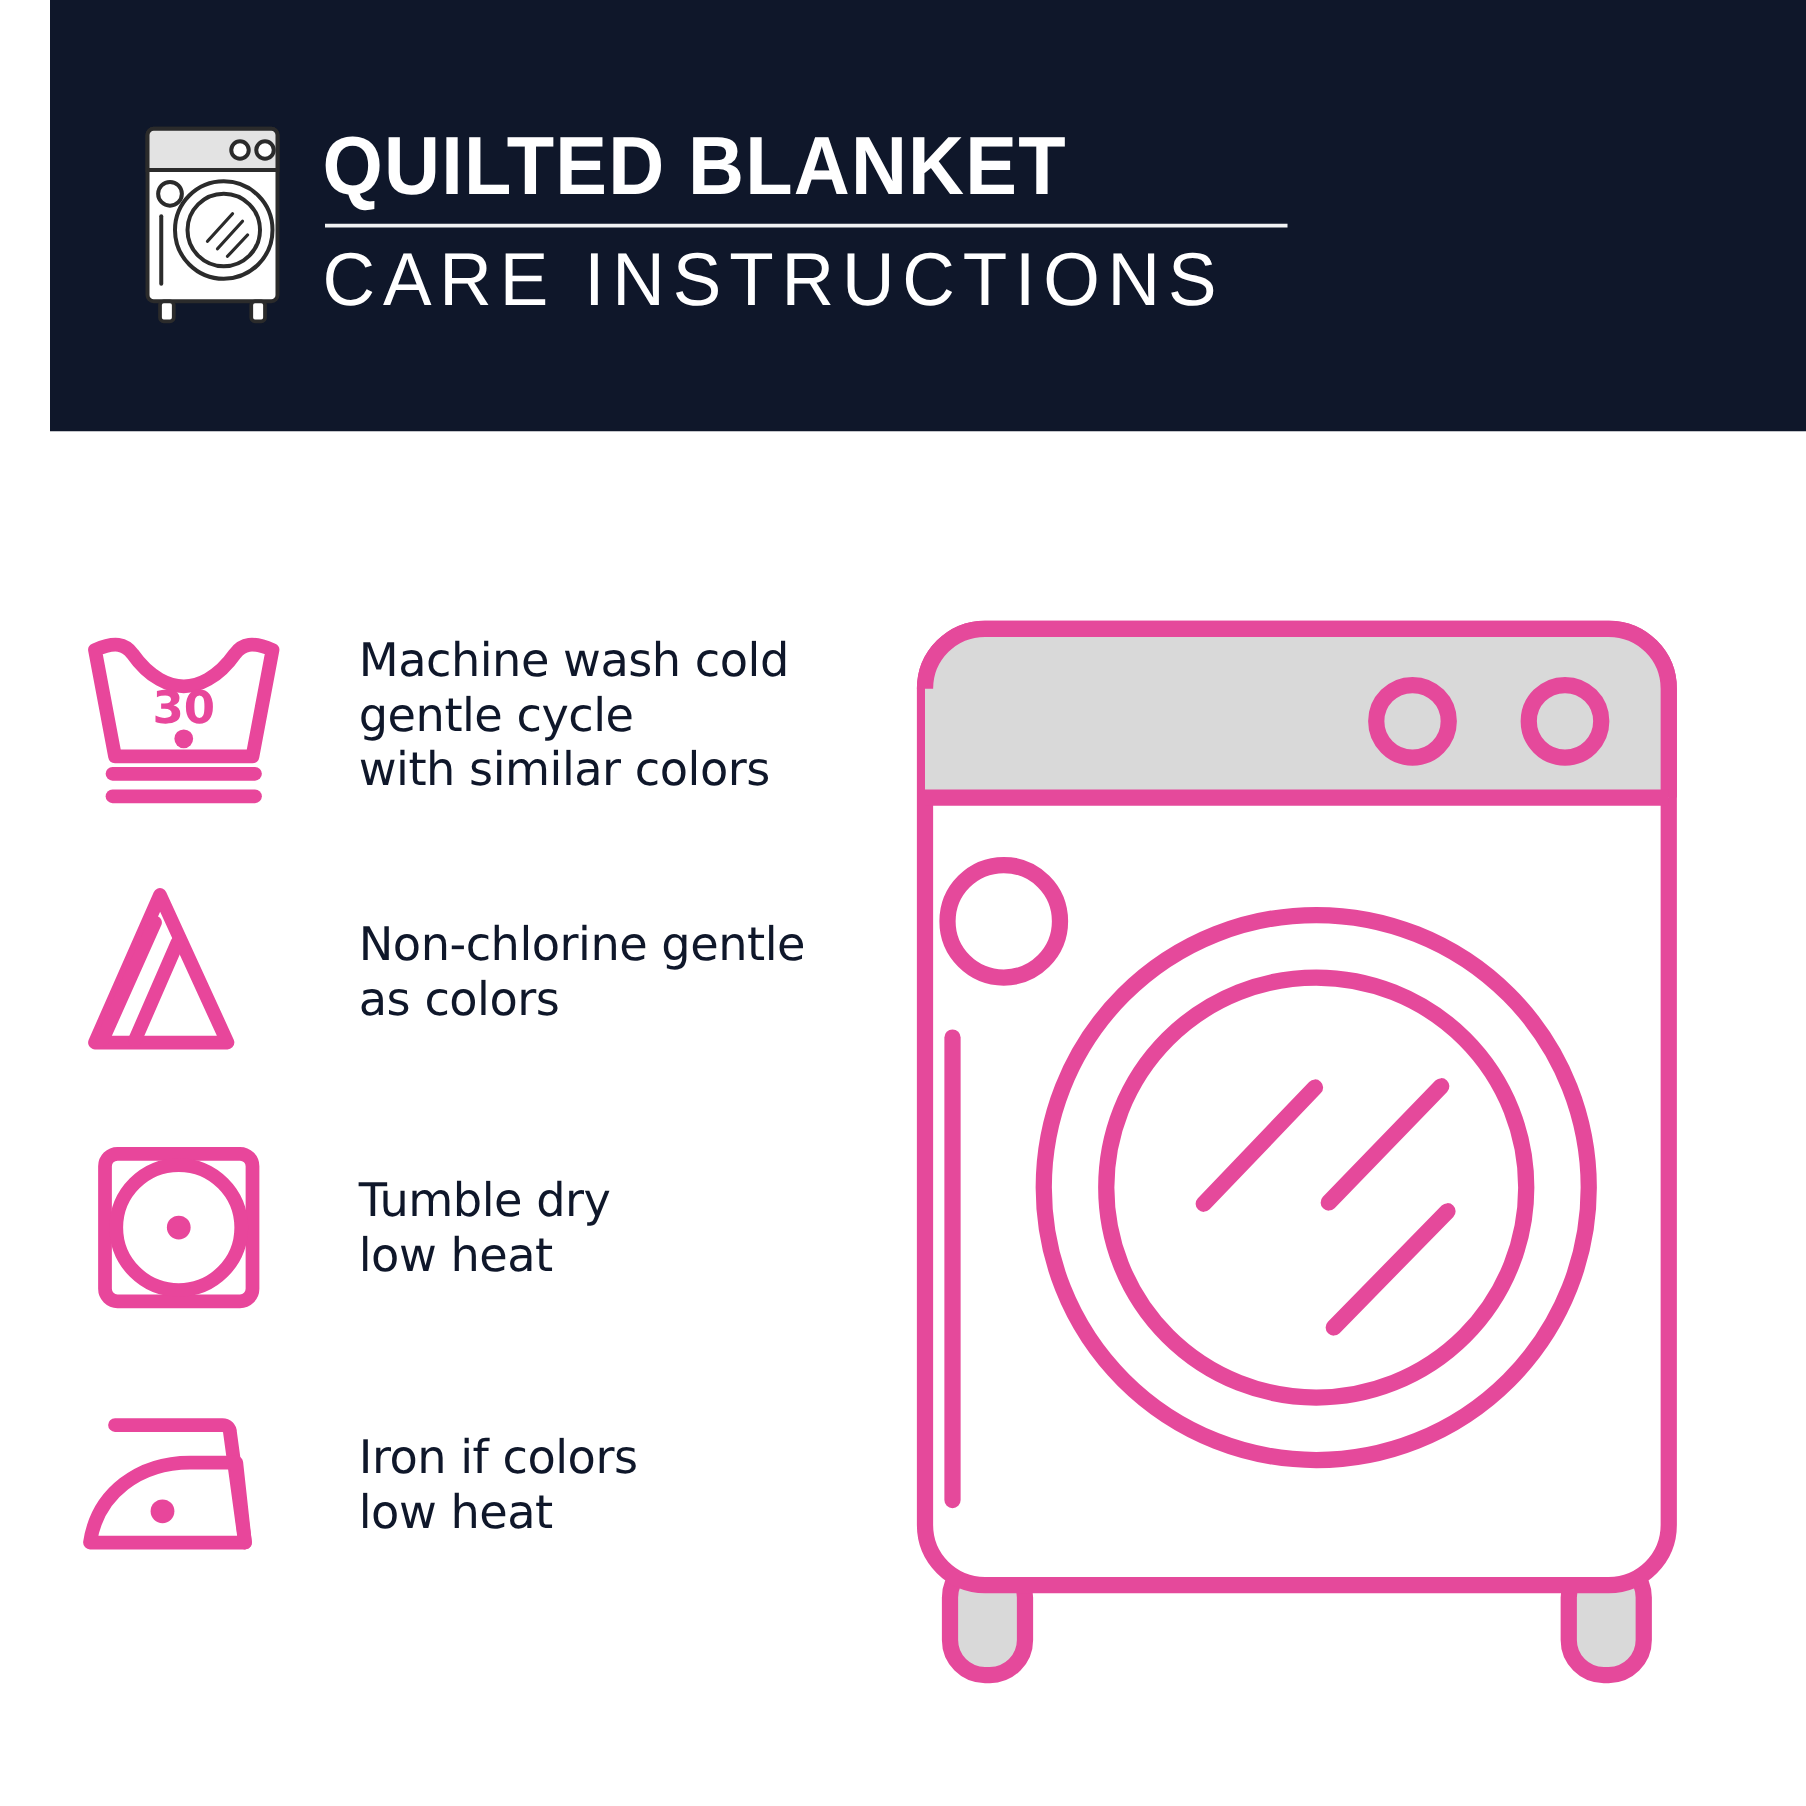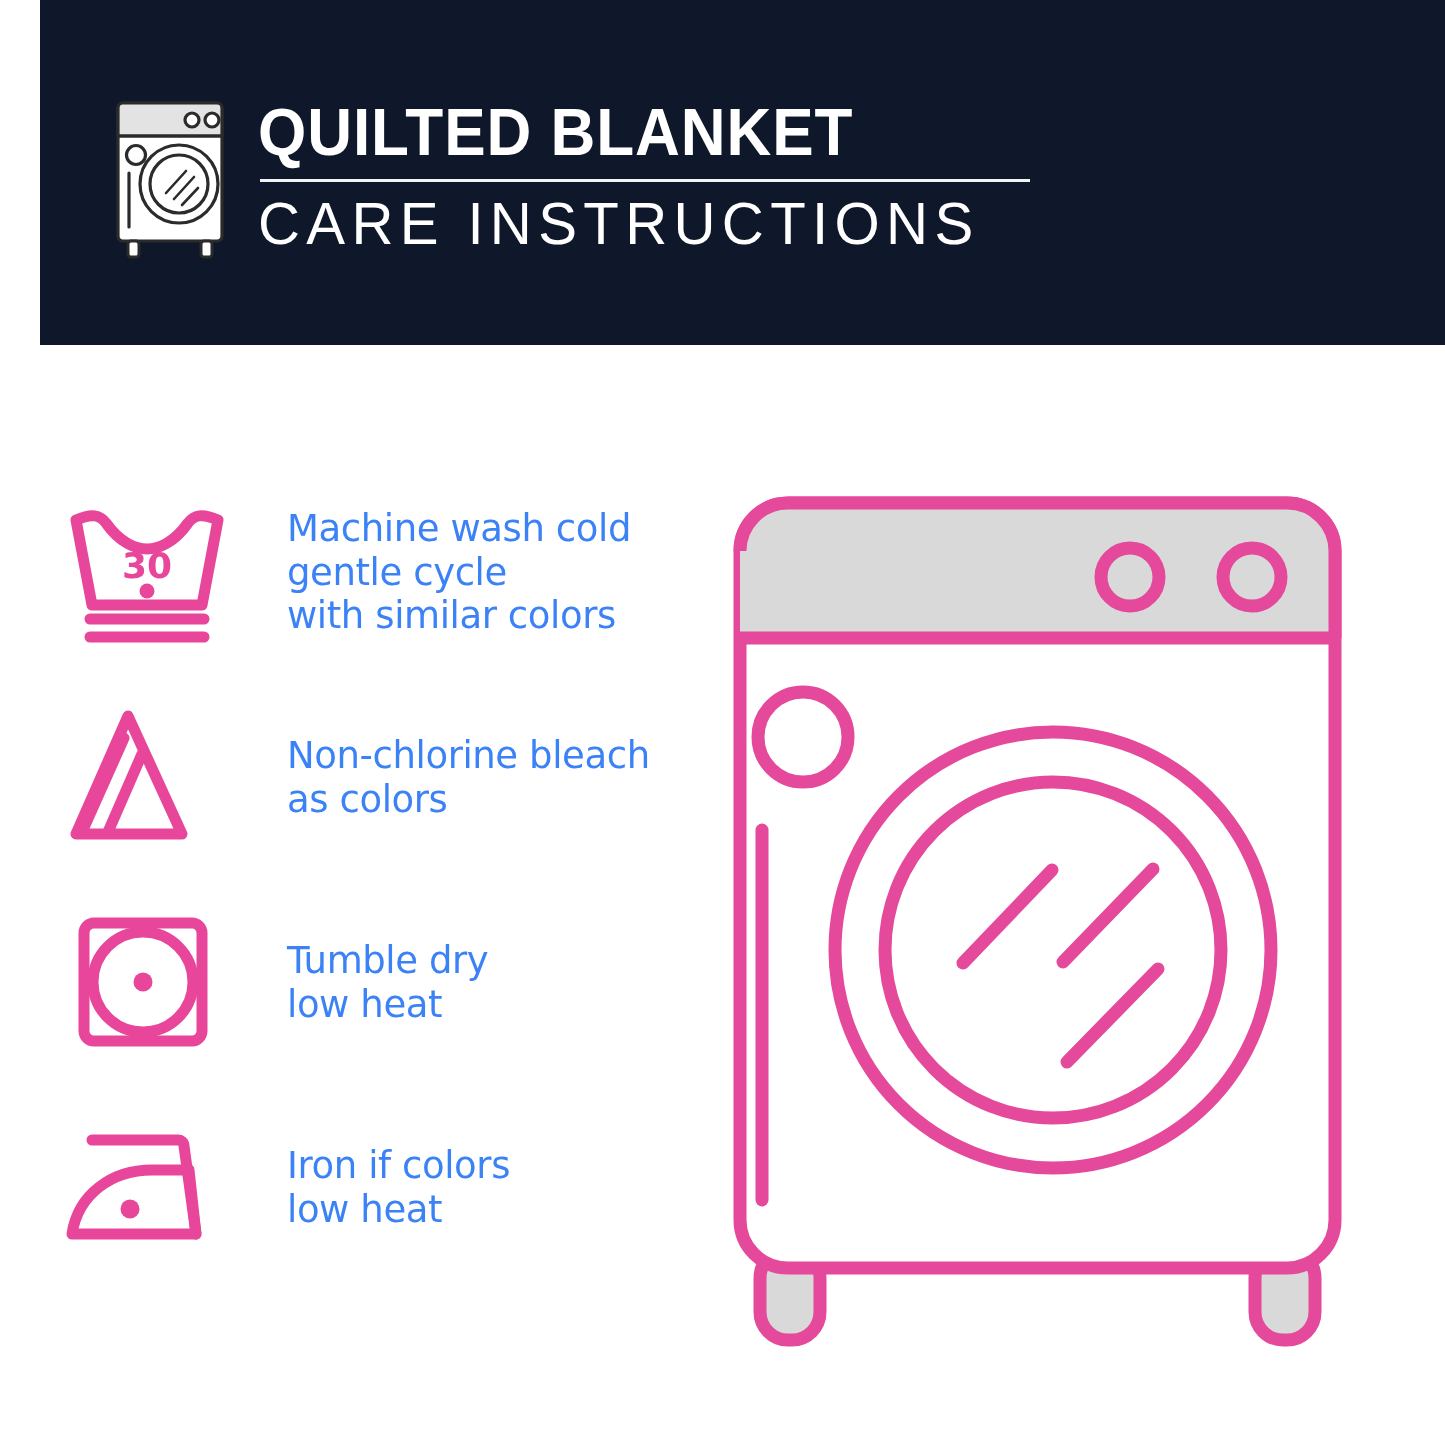--- a/index.html
+++ b/index.html
@@ -101,21 +101,21 @@
     align-items: center;
   }
   .care-symbol svg {
     display: block;
   }
   .care-text {
     margin-left: 55px;
     font-family: "DejaVu Sans", sans-serif;
     font-size: 37px;
     line-height: 1.18;
-    color: #3b82f6;
+    color: #0f172a;
     letter-spacing: -0.4px;
     font-weight: 400;
   }
   .care-text .ln {
     display: block;
     white-space: nowrap;
   }
 
   
   .washer-illustration {
@@ -202,21 +202,21 @@
       <div class="care-symbol">
         <svg viewBox="0 0 170 160" width="170" height="160" aria-hidden="true">
           <g fill="none" stroke="#e8469b" stroke-width="11" stroke-linecap="round" stroke-linejoin="round">
             <path d="M66 18 L 14 136 L 120 136 Z"></path>
             <line x1="62" y1="40" x2="20" y2="134"></line>
             <line x1="80" y1="56" x2="46" y2="134"></line>
           </g>
         </svg>
       </div>
       <div class="care-text">
-        <span class="ln">Non-chlorine bleach</span>
+        <span class="ln">Non-chlorine gentle</span>
         <span class="ln">as colors</span>
       </div>
     </div>
 
     <div class="care-row">
       <div class="care-symbol">
         <svg viewBox="0 0 170 160" width="170" height="160" aria-hidden="true">
           <g fill="none" stroke="#e8469b" stroke-width="11" stroke-linejoin="round">
             <rect x="22" y="20" width="118" height="118" rx="10" ry="10"></rect>
             <circle cx="81" cy="79" r="50"></circle>

